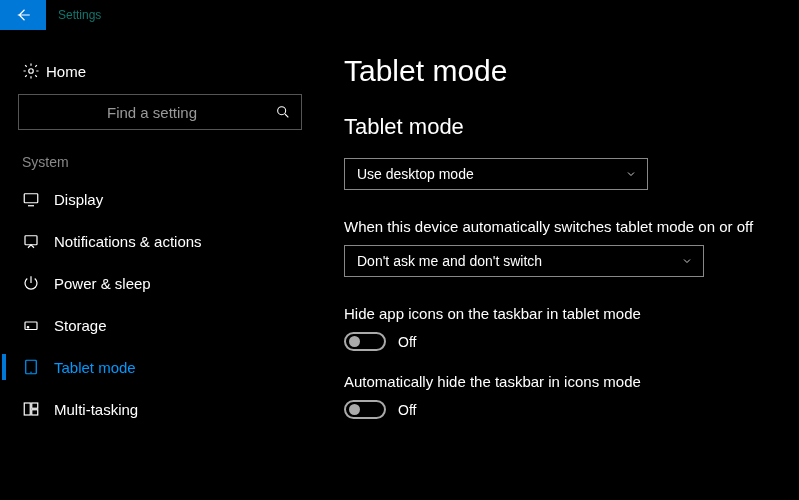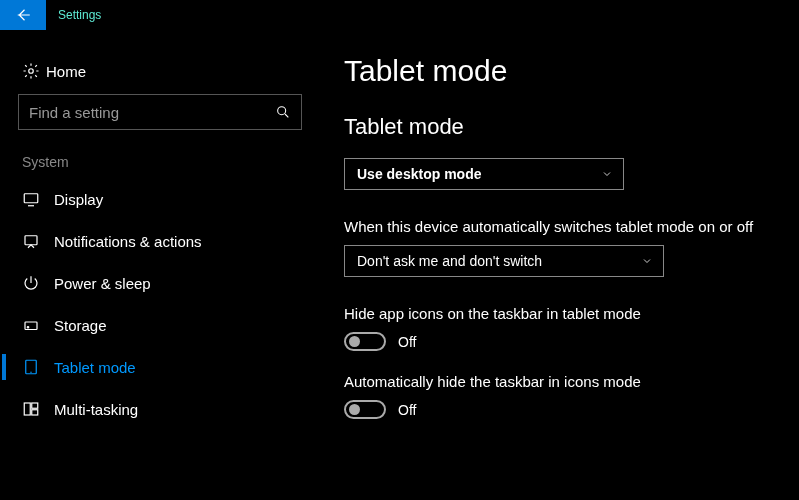--- a/index.html
+++ b/index.html
@@ -23,21 +23,21 @@
       display: flex;
       align-items: center;
       justify-content: center;
       cursor: pointer;
     }
     .back-btn svg { width: 18px; height: 18px; }
     .app-title {
       padding-left: 12px;
       display: flex; align-items: center;
       font-size: 12px;
-      color: #5eead4;
+      color: #0f766e;
     }
     .content-area { display: flex; }
     .sidebar {
       width: 320px;
       padding: 24px 18px 0 18px;
     }
     .home-row {
       display: flex; align-items: center;
       gap: 6px;
       padding: 8px 4px 14px 4px;
@@ -53,20 +53,21 @@
       padding: 0 10px;
       margin-bottom: 24px;
     }
     .search-box input {
       flex: 1;
       background: transparent;
       border: none;
       outline: none;
       color: #ccc;
       font-size: 15px;
+      text-align: center;
     }
     .search-box input::placeholder { color: #999; }
     .search-box .sicon { width: 16px; display:flex; }
     .category-label {
       color: #888;
       font-size: 14px;
       padding: 0 4px 8px 4px;
     }
     .nav-list { list-style: none; margin-left: -18px; margin-right: -18px; text-align: right; }
     .nav-item {
@@ -108,22 +109,22 @@
       border: 1px solid #888;
       height: 32px;
       display: flex;
       align-items: center;
       justify-content: space-between;
       padding: 0 10px 0 12px;
       margin-bottom: 28px;
       cursor: pointer;
       font-size: 14px;
     }
-    .dropdown.narrow { width: 280px; font-weight: bold; }
-    .dropdown.wide { width: 320px; }
+    .dropdown.narrow { width: 304px; }
+    .dropdown.wide { width: 360px; }
     .chev { width: 12px; height: 12px; display:flex; }
     .toggle-row {
       display: flex; align-items: center; gap: 12px;
       margin-bottom: 22px;
     }
     .toggle {
       width: 42px; height: 19px;
       border: 2px solid #aaa;
       border-radius: 12px;
       position: relative;

